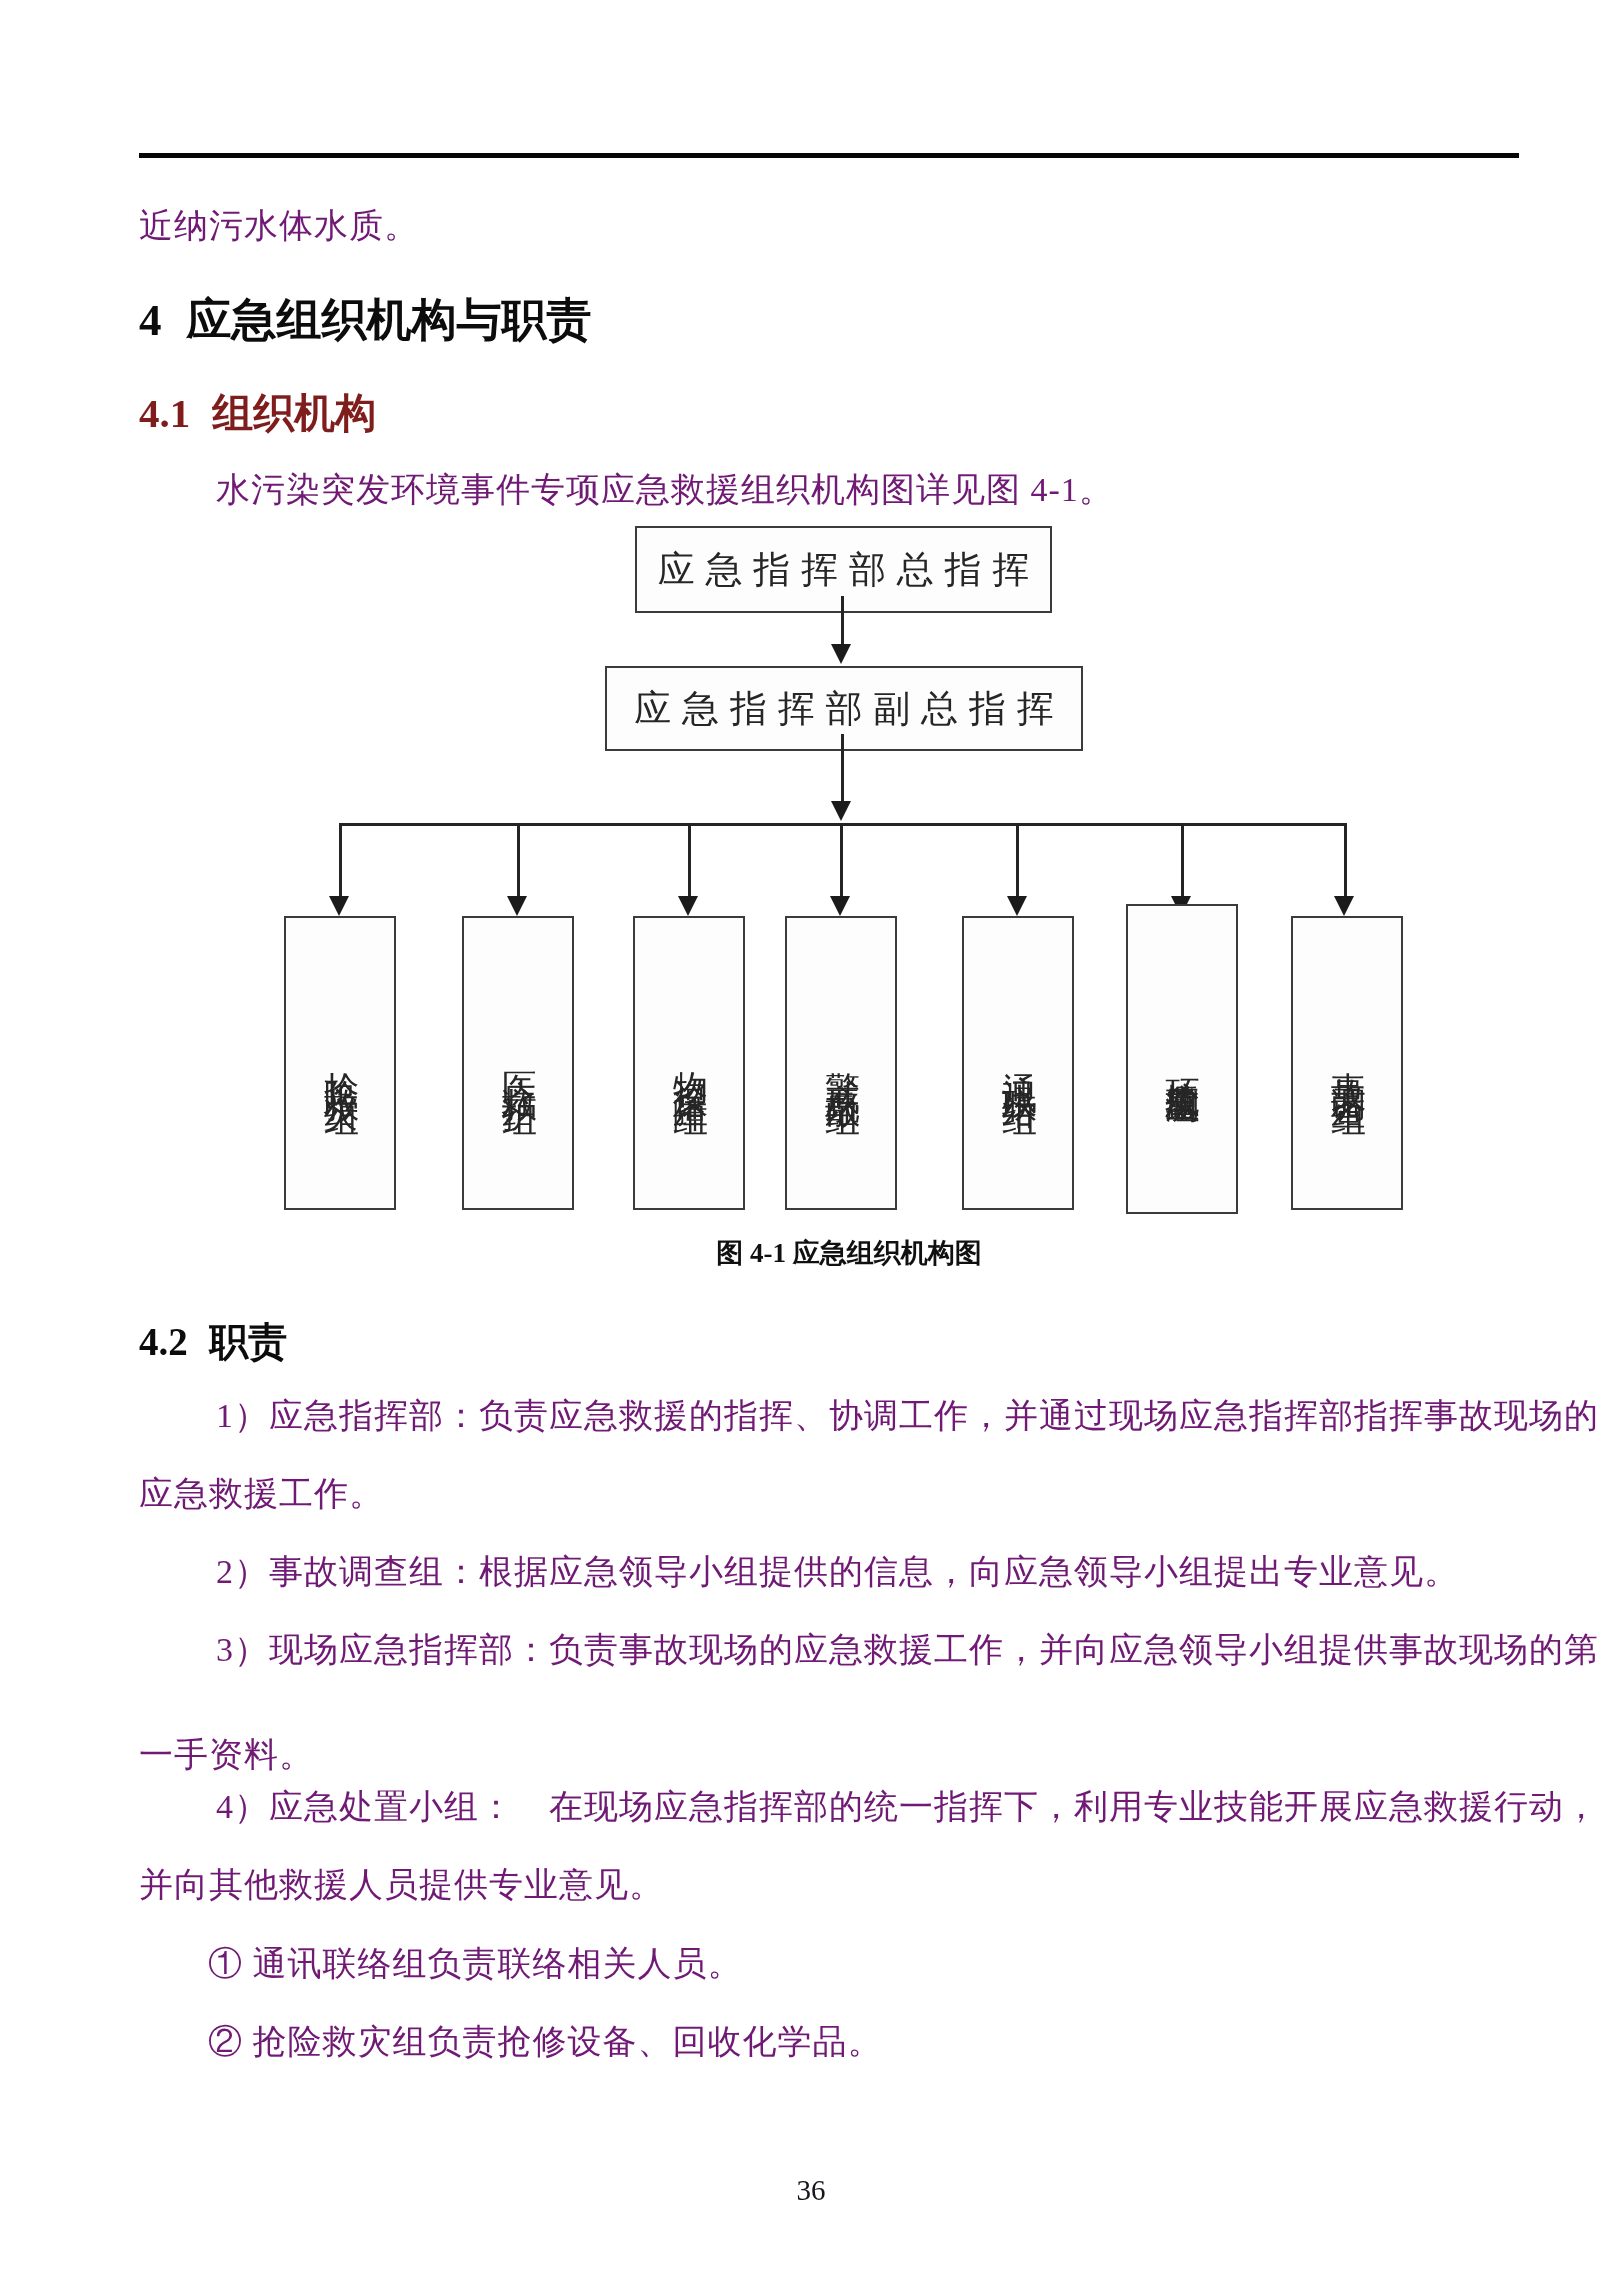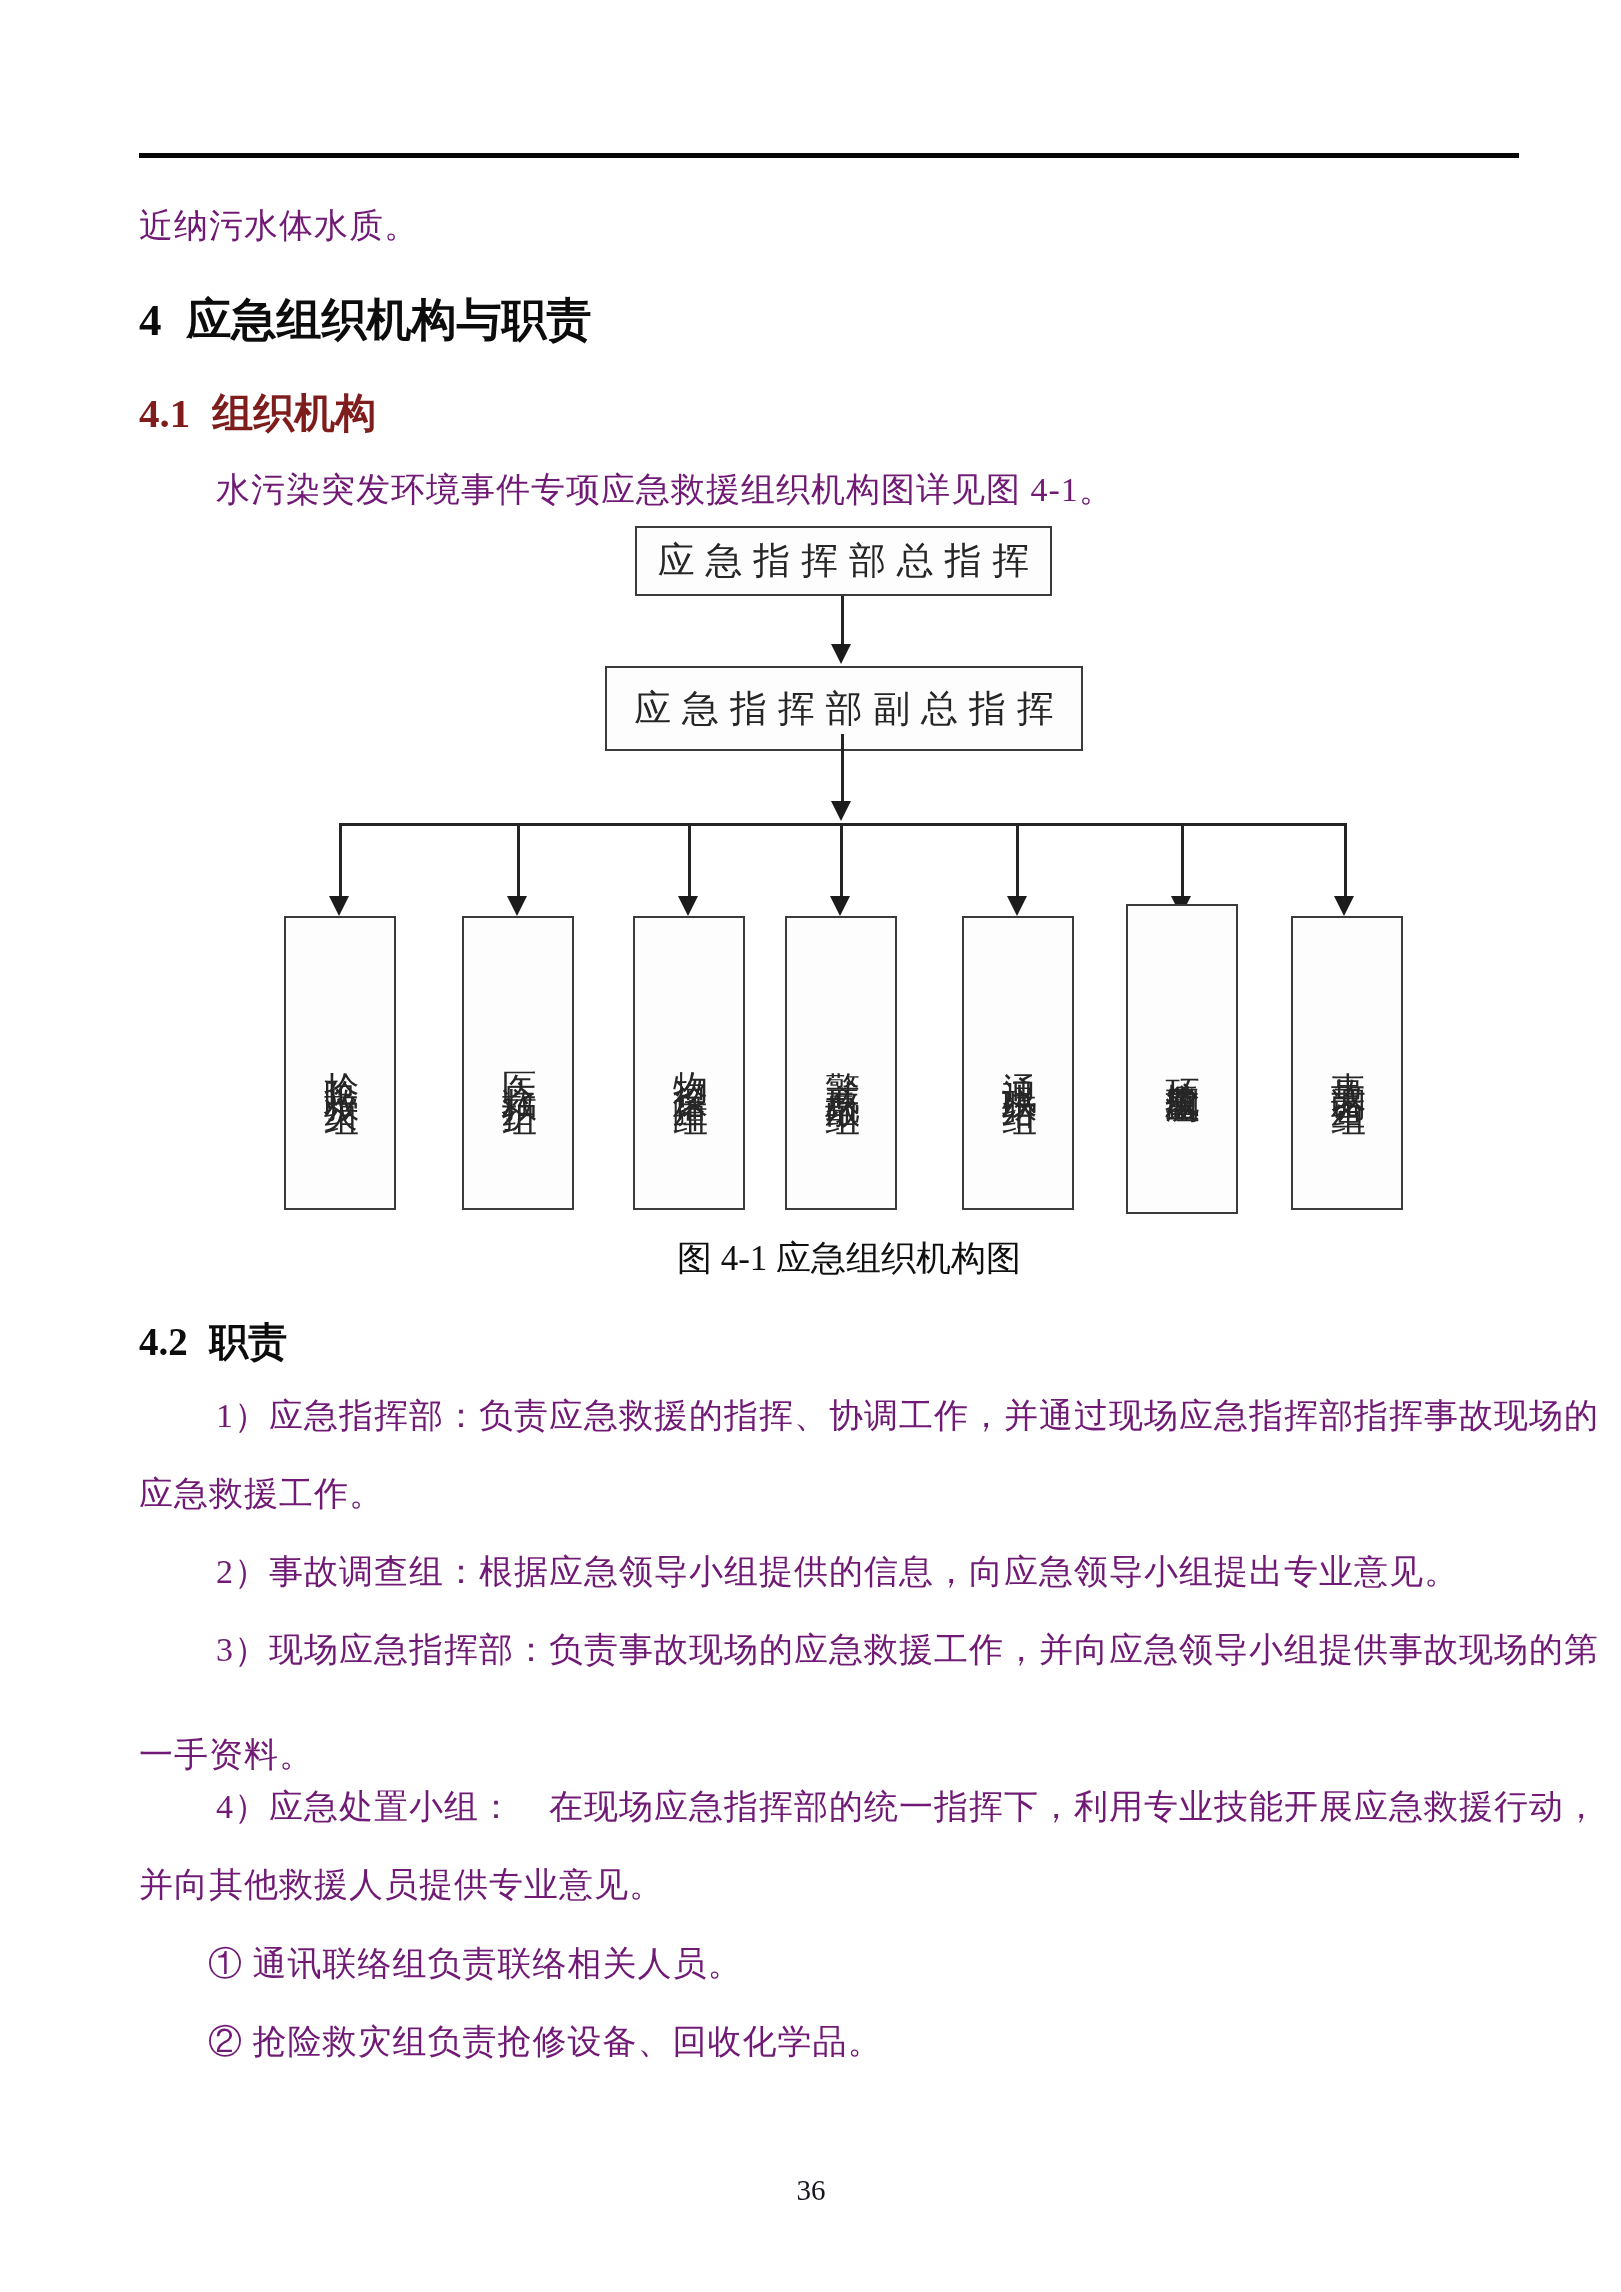--- a/index.html
+++ b/index.html
@@ -16,21 +16,21 @@
     left:139px;top:110px;width:1380px;
     text-align:center;font-size:29px;color:#1c1c1c;letter-spacing:1px;
   }
   .header-rule{
     left:139px;top:153px;width:1380px;height:4.9px;background:#060606;
   }
   .body-line{font-size:34px;line-height:1.15;letter-spacing:1px;color:#701a75;}
   .h1{font-size:45px;font-weight:bold;word-spacing:13.7px;color:#0c0c0c;}
   .h2{font-size:41px;font-weight:bold;word-spacing:11.8px;color:#7f1d1d;}
   .h2b{font-size:39px;font-weight:bold;word-spacing:11.8px;color:#0c0c0c;}
-  .caption{font-size:35px;font-weight:normal;text-align:center;color:#101010;}
+  .caption{font-size:27px;font-weight:bold;text-align:center;color:#101010;}
   .page-num{font-size:29px;color:#15151d;}
   
   .cbox{
     position:absolute;box-sizing:border-box;
     border:2.9px solid #3b3b3b;background:#fdfdfd;
     display:flex;align-items:center;justify-content:center;
   }
   .hlabel{font-size:37px;letter-spacing:10.8px;text-indent:10.8px;color:#262626;}
   .vlabel{
     writing-mode:vertical-rl;text-orientation:upright;
@@ -52,21 +52,21 @@
 
   <div class="abs header-rule" style="white-space:normal"></div>
 
   <div class="abs body-line" style="left:139px;top:206px;">近纳污水体水质。</div>
   <div class="abs h1" style="left:139px;top:290px;">4 应急组织机构与职责</div>
   <div class="abs h2" style="left:139px;top:386px;">4.1 组织机构</div>
   <div class="abs body-line" style="left:216px;top:470px;">水污染突发环境事件专项应急救援组织机构图详见图 4-1。</div>
 
   <div style="position:absolute;left:0;top:0;">
 
-    <div class="cbox" style="left:635px;top:526px;width:417px;height:70px;">
+    <div class="cbox" style="left:635px;top:526px;width:417px;height:87px;">
       <span class="hlabel">应急指挥部总指挥</span>
     </div>
 
     <div class="vline" style="left:841px;top:596px;height:49px;"></div>
     <div class="arrow-down" style="left:831px;top:644px;"></div>
 
     <div class="cbox" style="left:605px;top:666px;width:478px;height:85px;">
       <span class="hlabel">应急指挥部副总指挥</span>
     </div>
 

